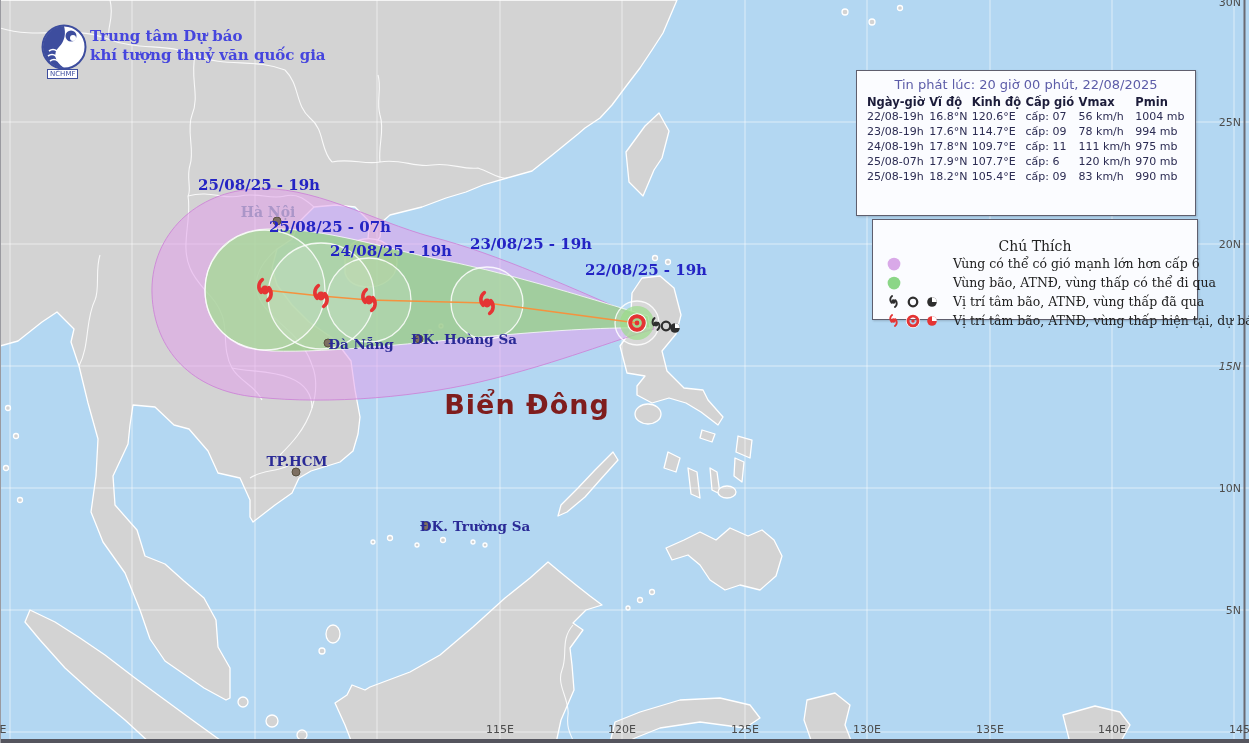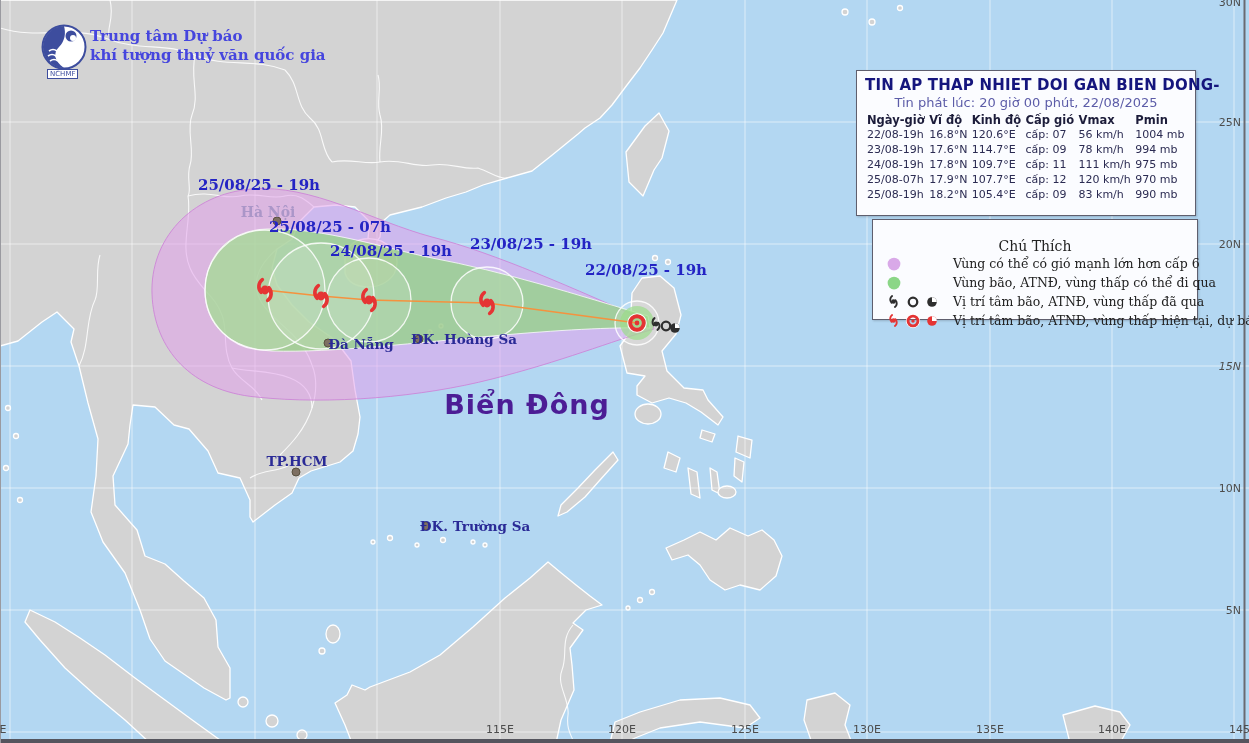--- a/index.html
+++ b/index.html
@@ -24,21 +24,21 @@
   .org{position:absolute;left:90px;top:27px;font-family:"DejaVu Serif",serif;
        font-weight:bold;color:#4646de;font-size:15px;line-height:19px;white-space:nowrap;}
   .logo{position:absolute;left:40px;top:23px;}
   .logo-caption{position:absolute;left:47px;top:69px;font-size:7px;color:#3d4d9e;
         background:#fff;border:1px solid #3d4d9e;padding:0 2px;line-height:8px;}
   
   .mlabel{position:absolute;transform:translate(-50%,-50%);white-space:nowrap;}
   .date-label{font-family:"DejaVu Serif",serif;font-weight:bold;font-size:15px;color:#2424c4;}
   .place-label{font-family:"DejaVu Serif",serif;font-weight:bold;font-size:13.5px;color:#2a2a96;}
   .place-label.capital{color:#ab96c8;font-size:14px;}
-  .sea-name{font-family:"DejaVu Sans",sans-serif;font-weight:bold;font-size:27px;color:#4c1d95;letter-spacing:1px;}
+  .sea-name{font-family:"DejaVu Sans",sans-serif;font-weight:bold;font-size:27px;color:#7f1d1d;letter-spacing:1px;}
   .grid-lon{position:absolute;transform:translateX(-50%);font-size:11px;color:#4c4c4c;top:723px;}
   .grid-lat{position:absolute;transform:translateY(-50%);font-size:11px;color:#4c4c4c;right:8px;}
   .place-dot{position:absolute;width:7px;height:7px;border-radius:50%;
              background:#7d6f62;border:1px solid #59503f;transform:translate(-50%,-50%);}
 </style>
 </head>
 <body>
 
 <div class="stage">
 
@@ -232,21 +232,20 @@
     <path d="M8,33 q4,-3 8,0 q4,3 7,-1" fill="none" stroke="#ffffff" stroke-width="1.6"></path>
     <path d="M10,38 q4,-3 8,0" fill="none" stroke="#ffffff" stroke-width="1.6"></path>
   </svg>
   <div class="logo-caption">NCHMF</div>
   <div class="org">
     <div>Trung tâm Dự báo</div>
     <div>khí tượng thuỷ văn quốc gia</div>
   </div>
 
   <div class="panel info-box">
-    <div class="info-title">TIN AP THAP NHIET DOI GAN BIEN DONG-</div>
     <div class="info-issued">Tin phát lúc: 20 giờ 00 phút, 22/08/2025</div>
     <table class="fc-table">
       <thead>
           <tr id="fc-head">
             <th>Ngày-giờ</th>
             <th>Vĩ độ</th>
             <th>Kinh độ</th>
             <th>Cấp gió</th>
             <th>Vmax</th>
             <th>Pmin</th>
@@ -274,21 +273,21 @@
             <td>17.8°N</td>
             <td>109.7°E</td>
             <td>cấp: 11</td>
             <td>111 km/h</td>
             <td>975 mb</td>
           </tr>
           <tr>
             <td>25/08-07h</td>
             <td>17.9°N</td>
             <td>107.7°E</td>
-            <td>cấp: 12</td>
+            <td>cấp: 6</td>
             <td>120 km/h</td>
             <td>970 mb</td>
           </tr>
           <tr>
             <td>25/08-19h</td>
             <td>18.2°N</td>
             <td>105.4°E</td>
             <td>cấp: 09</td>
             <td>83 km/h</td>
             <td>990 mb</td>

